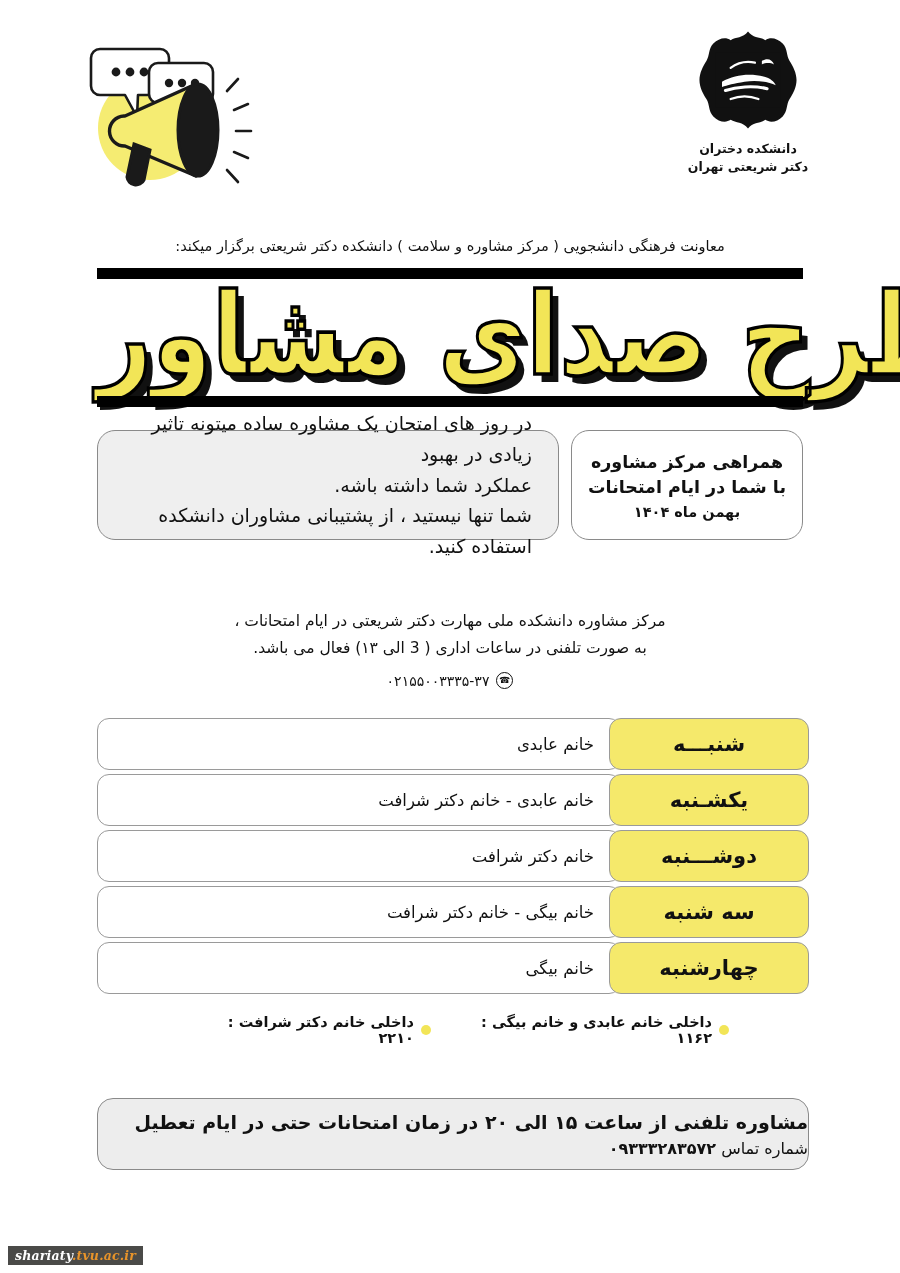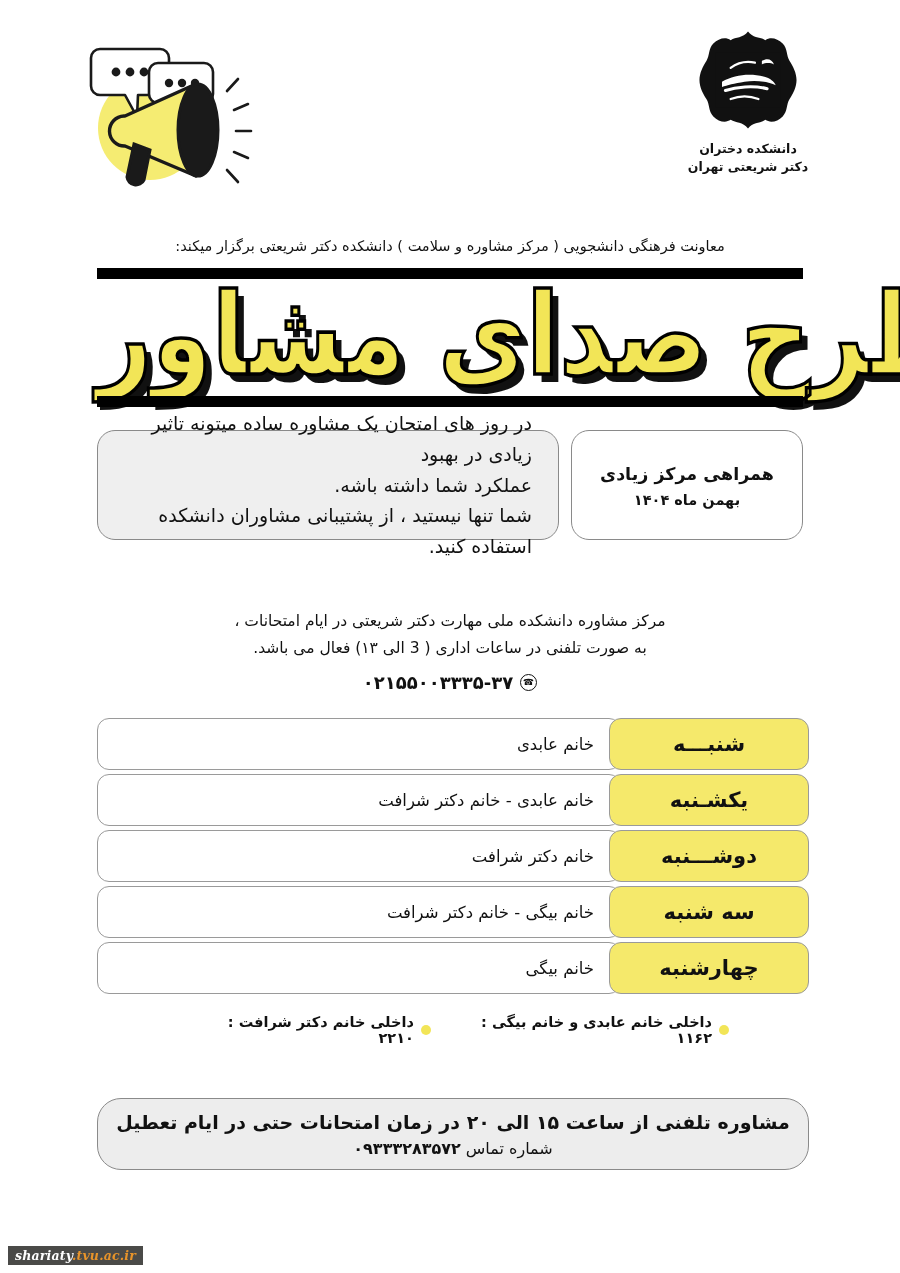--- a/index.html
+++ b/index.html
@@ -159,22 +159,22 @@
     border: 1.4px solid #111;
     border-radius: 50%;
     display: inline-flex;
     align-items: center;
     justify-content: center;
     font-size: 9px;
     line-height: 1;
     color: #111;
   }
   .phone-num {
-    font-size: 18px;
-    font-weight: 700;
+    font-size: 14px;
+    font-weight: 400;
     color: #111;
     direction: ltr;
     letter-spacing: 0.3px;
   }
 
   
   .schedule {
     position: absolute;
     top: 718px; left: 97px;
     width: 712px;
@@ -247,24 +247,24 @@
     flex: 0 0 auto;
   }
 
   
   .bottom-box {
     position: absolute;
     top: 1098px; left: 97px;
     width: 712px; height: 72px;
     background: #ededed;
     border: 1.4px solid #8a8a8a;
-    border-radius: 24px;
+    border-radius: 16px;
     display: flex;
     flex-direction: column;
-    align-items: center;
+    align-items: flex-start;
     justify-content: center;
     gap: 6px;
   }
   .bottom-l1 {
     font-size: 19px;
     font-weight: 700;
     color: #111;
     letter-spacing: -0.3px;
   }
   .bottom-l2 {
@@ -355,21 +355,22 @@
 
   <div class="rule rule-top"></div>
   <div class="big-title">
     <span class="big-title-text">طرح صدای مشاور</span>
   </div>
   <div class="rule rule-bottom"></div>
 
   <div class="box-row">
 
     <div class="box box-right">
-      <div class="l1">همراهی مرکز زیادی</div>
+      <div class="l1">همراهی مرکز مشاوره</div>
+      <div class="l2">با شما در ایام امتحانات</div>
       <div class="l3">بهمن ماه ۱۴۰۴</div>
     </div>
 
     <div class="box box-left">
       <p>در روز های امتحان یک مشاوره ساده میتونه تاثیر زیادی در بهبود</p>
       <p>عملکرد شما داشته باشه.</p>
       <p>شما تنها نیستید ، از پشتیبانی مشاوران دانشکده استفاده کنید.</p>
     </div>
   </div>
 

